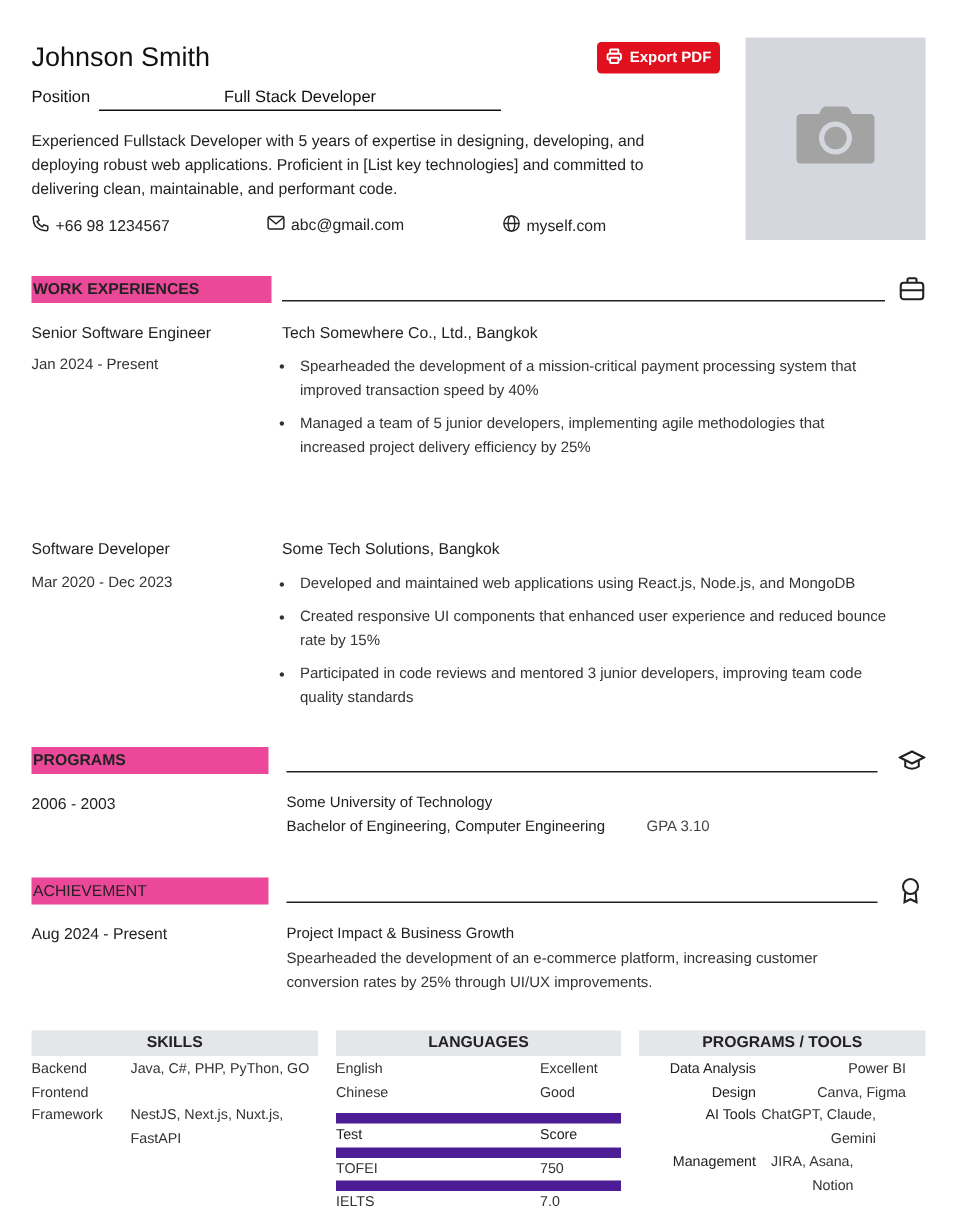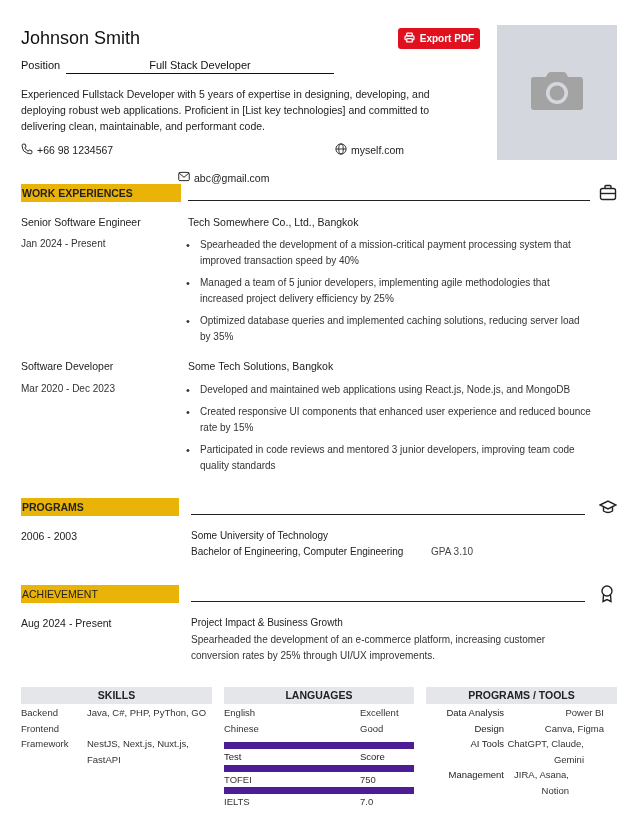--- a/index.html
+++ b/index.html
@@ -7,21 +7,21 @@
   body { font-family: "Liberation Sans", "DejaVu Sans", sans-serif; color: #222; position: relative; overflow: hidden; }
   .abs { position: absolute; }
   .name { left: 21px; top: 28px; font-size: 18px; color: #111; }
   .pos-label { left: 21px; top: 59px; font-size: 11px; color: #111; }
   .pos-line { left: 66px; top: 73px; width: 268px; border-bottom: 1px solid #111; height: 1px; }
   .pos-value { left: 66px; top: 59px; width: 268px; text-align: center; font-size: 11px; color: #111; }
   .export-btn { left: 398px; top: 28px; width: 82px; height: 21px; background: #e0101e; border-radius: 3px; color: #fff; font-size: 10px; font-weight: bold; display: flex; align-items: center; justify-content: center; gap: 5px; cursor: pointer; }
   .photo { left: 497px; top: 25px; width: 120px; height: 135px; background: #d4d7de; display: flex; align-items: center; justify-content: center; }
   .summary { left: 21px; top: 86px; width: 440px; font-size: 10.5px; line-height: 16px; color: #222; }
   .contact { top: 143px; font-size: 10.5px; display: flex; align-items: center; gap: 4px; color: #222; }
-  .sec-title { left: 21px; width: 160px; height: 18px; background: #eab308; font-size: 10.5px; font-weight: bold; color: #222; padding-left: 1px; line-height: 18px; }
+  .sec-title { left: 21px; width: 160px; height: 18px; background: #ec4899; font-size: 10.5px; font-weight: bold; color: #222; padding-left: 1px; line-height: 18px; }
   .sec-line { border-bottom: 1px solid #222; height: 1px; }
   .sec-icon { width: 18px; height: 18px; }
   .left-col { left: 21px; font-size: 10.5px; color: #222; }
   .right-col { font-size: 10.5px; color: #222; }
   ul.bullets { list-style: none; }
   ul.bullets li { position: relative; padding-left: 12px; line-height: 16px; margin-bottom: 6px; font-size: 10px; color: #333; }
   ul.bullets li::before { content: "•"; position: absolute; left: -2px; top: 0; font-size: 11px; }
   .box-title { height: 17px; background: #e4e6ea; font-size: 10.5px; font-weight: bold; text-align: center; line-height: 17px; color: #222; }
   .tbl { font-size: 9.5px; color: #333; }
   .tbl .row { display: flex; line-height: 15.5px; }
@@ -59,21 +59,21 @@
 <div class="abs summary">Experienced Fullstack Developer with 5 years of expertise in designing, developing, and deploying robust web applications. Proficient in [List key technologies] and committed to delivering clean, maintainable, and performant code.</div>
 
 <div class="abs contact" style="left:21px;">
   <span>
     <svg width="12" height="12" viewBox="0 0 16 16" fill="none" stroke="#222" stroke-width="1.3">
         <path d="M3 1.5 L5.5 1.5 L6.8 5 L5 6.3 Q6.5 9.5 9.7 11 L11 9.2 L14.5 10.5 L14.5 13 Q14.5 14.5 13 14.5 Q7 14 3.5 10.5 Q1.5 7 1.5 3 Q1.5 1.5 3 1.5 Z"></path>
       </svg>
   </span>
   <span>+66 98 1234567</span>
 </div>
-<div class="abs contact" style="left:178px;margin-top:28px;">
+<div class="abs contact" style="left:178px;">
   <span>
     <svg width="12" height="11" viewBox="0 0 16 14" fill="none" stroke="#222" stroke-width="1.3">
         <rect x="1" y="1.5" width="14" height="11" rx="1.5"></rect>
         <path d="M1.5 2.5 L8 8 L14.5 2.5"></path>
       </svg>
   </span>
   <span>abc@gmail.com</span>
 </div>
 <div class="abs contact" style="left:335px;">
   <span>
@@ -95,21 +95,20 @@
       <path d="M1.5 9.5 L16.5 9.5"></path>
     </svg>
 </div>
 
 <div class="abs left-col" style="top:216px;">Senior Software Engineer</div>
 <div class="abs left-col" style="top:238px; color:#333; font-size:10px;">Jan 2024 - Present</div>
 <div class="abs right-col" style="left:188px; top:216px;">Tech Somewhere Co., Ltd., Bangkok</div>
 <ul class="abs bullets" style="left:188px; top:237px; width:400px;">
   <li>Spearheaded the development of a mission-critical payment processing system that improved transaction speed by 40%</li>
   <li>Managed a team of 5 junior developers, implementing agile methodologies that increased project delivery efficiency by 25%</li>
-  <li>Optimized database queries and implemented caching solutions, reducing server load by 35%</li>
 </ul>
 
 <div class="abs left-col" style="top:360px;">Software Developer</div>
 <div class="abs left-col" style="top:383px; color:#333; font-size:10px;">Mar 2020 - Dec 2023</div>
 <div class="abs right-col" style="left:188px; top:360px;">Some Tech Solutions, Bangkok</div>
 <ul class="abs bullets" style="left:188px; top:382px; width:410px;">
   <li>Developed and maintained web applications using React.js, Node.js, and MongoDB</li>
   <li>Created responsive UI components that enhanced user experience and reduced bounce rate by 15%</li>
   <li>Participated in code reviews and mentored 3 junior developers, improving team code quality standards</li>
 </ul>

